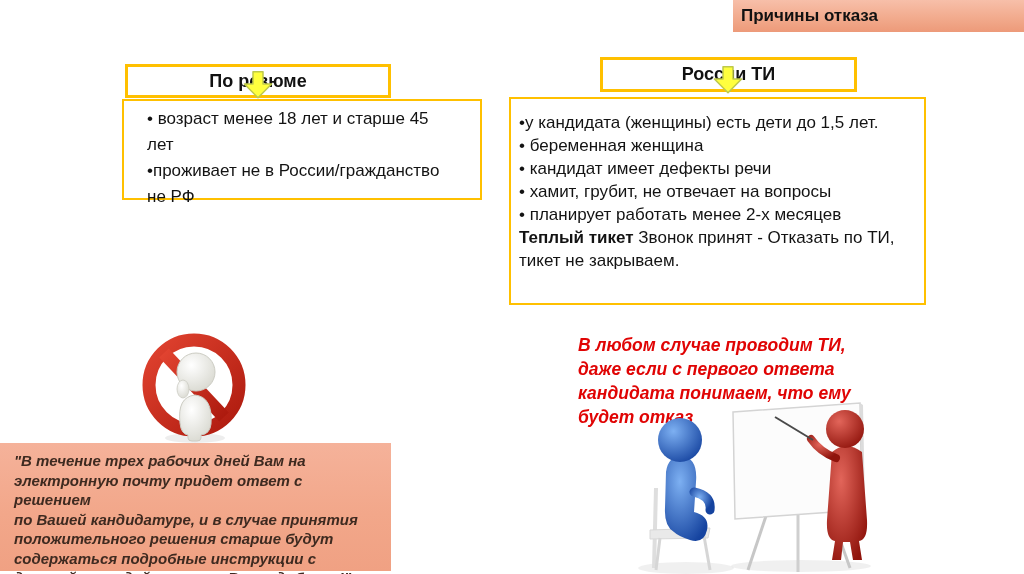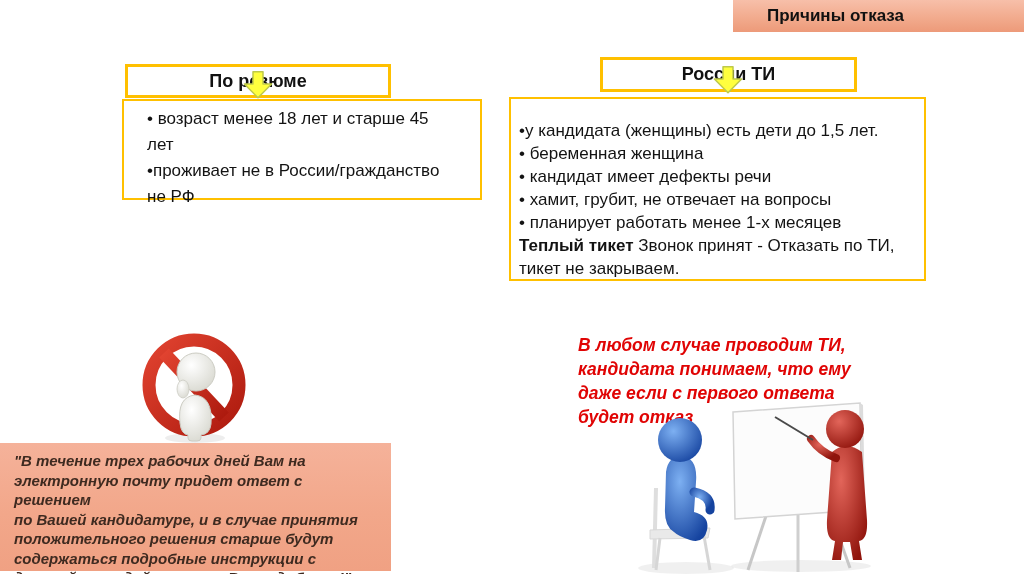--- a/index.html
+++ b/index.html
@@ -4,41 +4,41 @@
 <style>
   html,body{margin:0;padding:0;background:#fff;}
   .slide{
     position:relative;width:1024px;height:574px;background:#ffffff;overflow:hidden;
     font-family:"Liberation Sans", sans-serif;color:#1a1a1a;
   }
   
   .banner{
     position:absolute;left:733px;top:0;width:291px;height:32px;
     background:linear-gradient(180deg,#f7bfa9 0%,#f2ab8e 55%,#ed9a79 100%);
-    display:flex;align-items:center;padding-left:34px;box-sizing:border-box;
+    display:flex;align-items:center;padding-left:8px;box-sizing:border-box;
   }
   .banner .title{font-weight:bold;font-size:17px;color:#111;}
   
   .hdr-box{
     position:absolute;background:#fff;border:3px solid #ffc000;box-sizing:border-box;
     display:flex;align-items:center;justify-content:center;
     font-weight:bold;font-size:18px;color:#111;box-shadow:0 0 0 1px #fff inset;margin-top:24px;
   }
   .hdr-resume{left:125px;top:40px;width:266px;height:34px;}
   .hdr-ti{left:600px;top:33px;width:257px;height:35px;}
   .arrow{position:absolute;width:30px;height:28px;}
   .arrow-1{left:243px;top:71px;}
   .arrow-2{left:713px;top:66px;}
   
   .content-box{
     position:absolute;background:#fff;border:2.5px solid #ffc000;box-sizing:border-box;
     font-size:17px;color:#131313;
   }
   .box-resume{left:122px;top:99px;width:360px;height:101px;padding:5px 23px;line-height:26px;}
-  .box-ti{left:509px;top:97px;width:417px;height:184px;padding:20px 8px;line-height:23px;}
+  .box-ti{left:509px;top:97px;width:417px;height:208px;padding:12px 8px;line-height:23px;}
   .reason-line{white-space:normal;}
   .warm-note b{font-weight:bold;}
   
   .warning{
     position:absolute;left:578px;top:317px;width:320px;
     font-weight:bold;font-style:italic;font-size:17.5px;line-height:24px;color:#e00404;margin-top:16px;
   }
   
   .no-sign{position:absolute;left:122px;top:327px;width:146px;height:120px;}
   .classroom{position:absolute;left:636px;top:392px;width:258px;height:182px;}
@@ -77,28 +77,28 @@
   <div class="content-box box-resume">
     <div class="reason-line">• возраст менее 18 лет и старше 45 лет</div>
     <div class="reason-line">•проживает не в России/гражданство не РФ</div>
   </div>
 
   <div class="content-box box-ti">
     <div class="reason-line">•у кандидата (женщины) есть дети до 1,5 лет.</div>
     <div class="reason-line">• беременная женщина</div>
     <div class="reason-line">• кандидат имеет дефекты речи</div>
     <div class="reason-line">• хамит, грубит, не отвечает на вопросы</div>
-    <div class="reason-line">• планирует работать менее 1-х месяцев</div>
+    <div class="reason-line">• планирует работать менее 2-х месяцев</div>
     <div class="warm-note"><b>Теплый тикет</b><span> Звонок принят - Отказать по ТИ, тикет не закрываем.</span></div>
   </div>
 
   <div class="warning">
     <div>В любом случае проводим ТИ,</div>
+    <div>даже если с первого ответа</div>
     <div>кандидата понимаем, что ему</div>
-    <div>даже если с первого ответа</div>
     <div>будет отказ</div>
   </div>
 
   <svg class="no-sign" viewBox="0 0 146 120">
     <defs>
       <radialGradient id="pg-head" cx="38%" cy="32%" r="80%">
         <stop offset="0" stop-color="#ffffff"></stop>
           <stop offset="1" stop-color="#d6d6cd"></stop>
       </radialGradient>
       <linearGradient id="pg-red" x1="0" y1="0" x2="1" y2="1">

